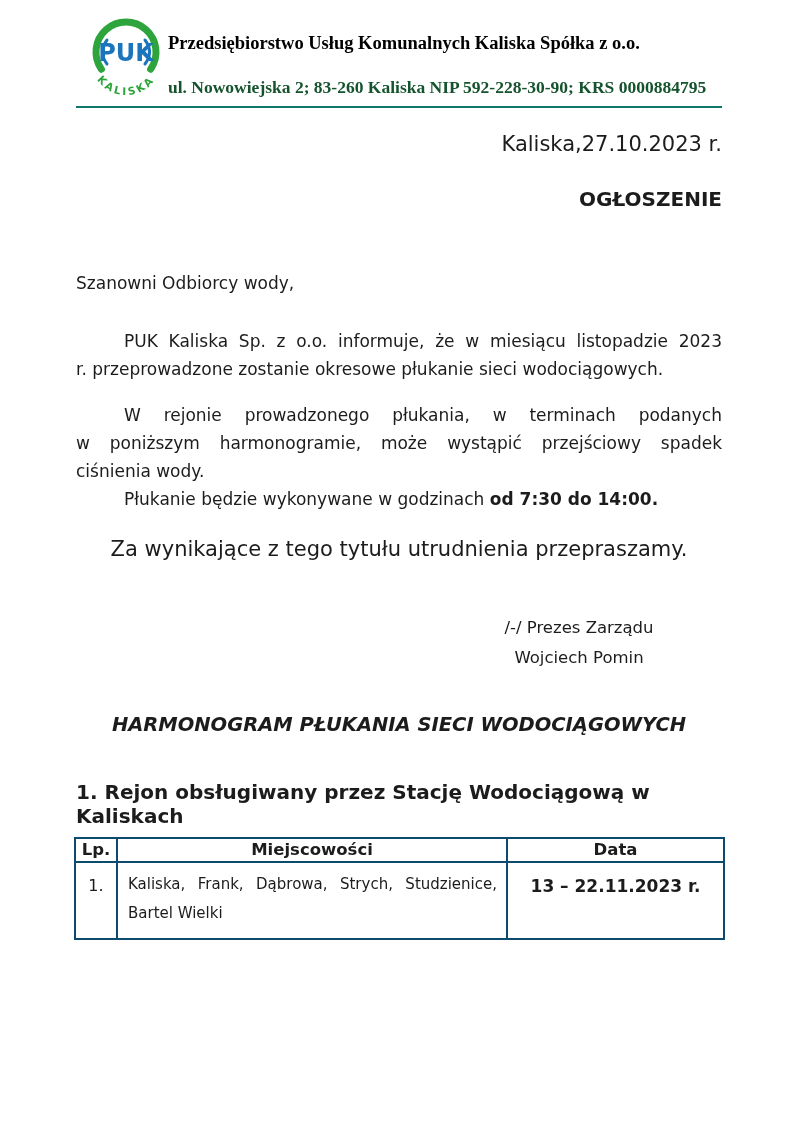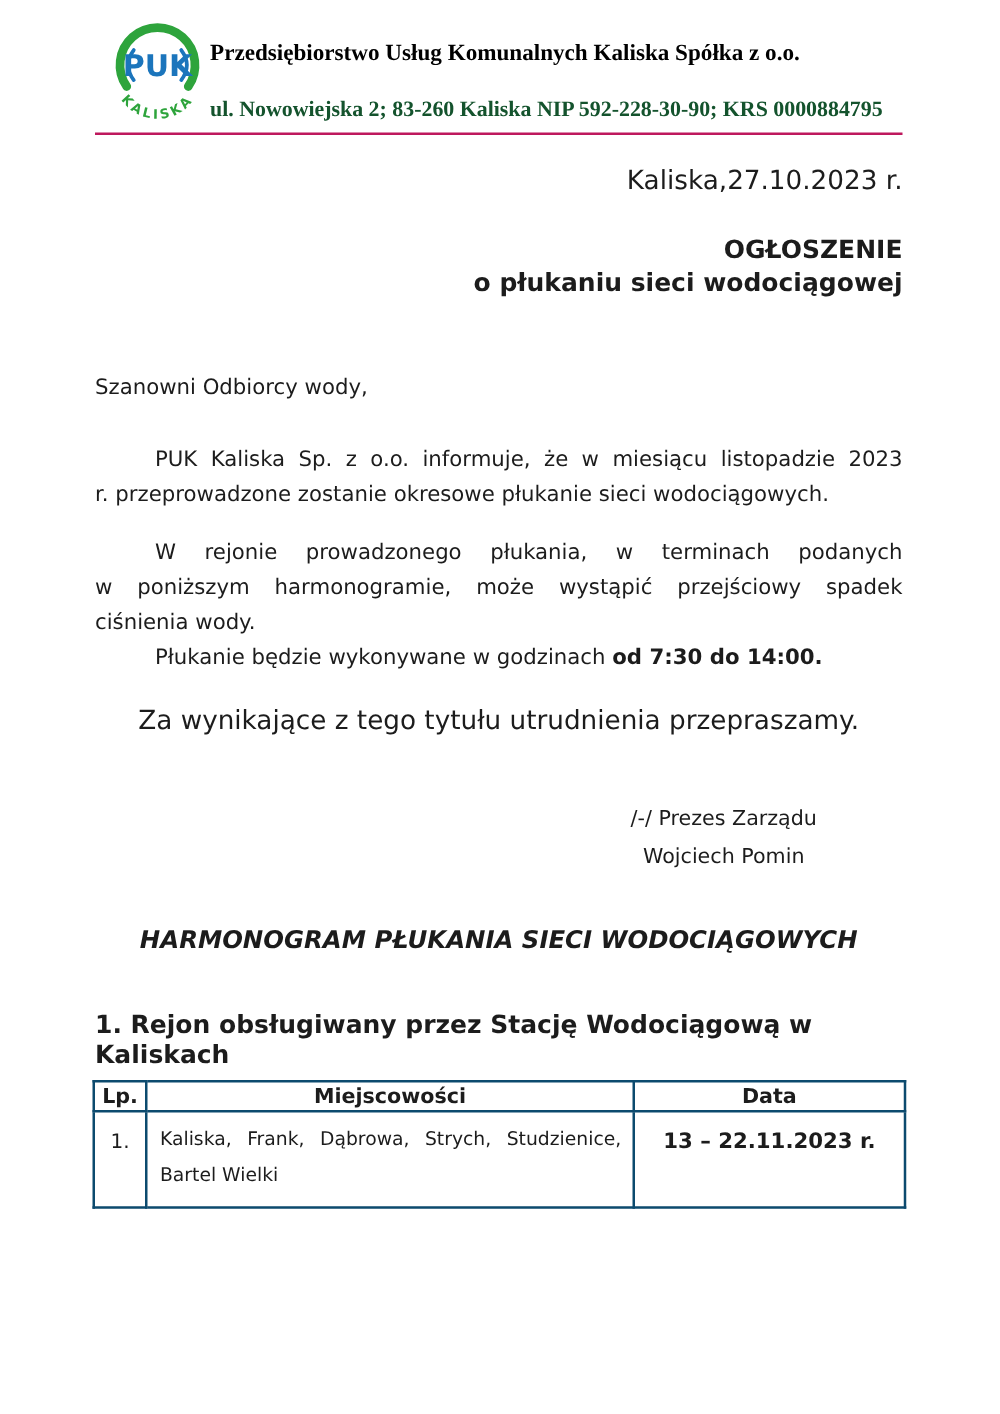--- a/index.html
+++ b/index.html
@@ -12,21 +12,21 @@
     overflow:hidden;
   }
   .page {
     width:800px; height:1131px;
     padding:16px 78px 0 76px;
     background:#ffffff;
     position:relative;
   }
 
   
-  .letterhead { position:relative; height:92px; border-bottom:2px solid #be185d; }
+  .letterhead { position:relative; height:92px; border-bottom:2px solid #0f766e; }
   .logo { position:absolute; left:6px; top:0; }
   .company-name {
     position:absolute; left:92px; top:17px;
     font-family:"Liberation Serif", serif; font-weight:bold;
     font-size:18.5px; color:#000; white-space:nowrap;
   }
   .company-address {
     position:absolute; left:92px; top:61px;
     font-family:"Liberation Serif", serif; font-weight:bold;
     font-size:17.5px; color:#14532d; white-space:nowrap;
@@ -92,21 +92,20 @@
       </text>
     </svg>
     <div class="company-name">Przedsiębiorstwo Usług Komunalnych Kaliska Spółka z o.o.</div>
     <div class="company-address">ul. Nowowiejska 2; 83-260 Kaliska NIP 592-228-30-90; KRS 0000884795</div>
   </div>
 
   <div class="date-line">Kaliska,27.10.2023 r.</div>
 
   <div class="doc-title">
     <div>OGŁOSZENIE</div>
-    <div>o płukaniu sieci wodociągowej</div>
   </div>
 
   <div class="salutation">Szanowni Odbiorcy wody,</div>
 
   <div class="para p1">
     <div class="jline indent">PUK Kaliska Sp. z o.o. informuje, że w miesiącu listopadzie 2023</div>
     <div>r. przeprowadzone zostanie okresowe płukanie sieci wodociągowych.</div>
   </div>
 
   <div class="para p2">

